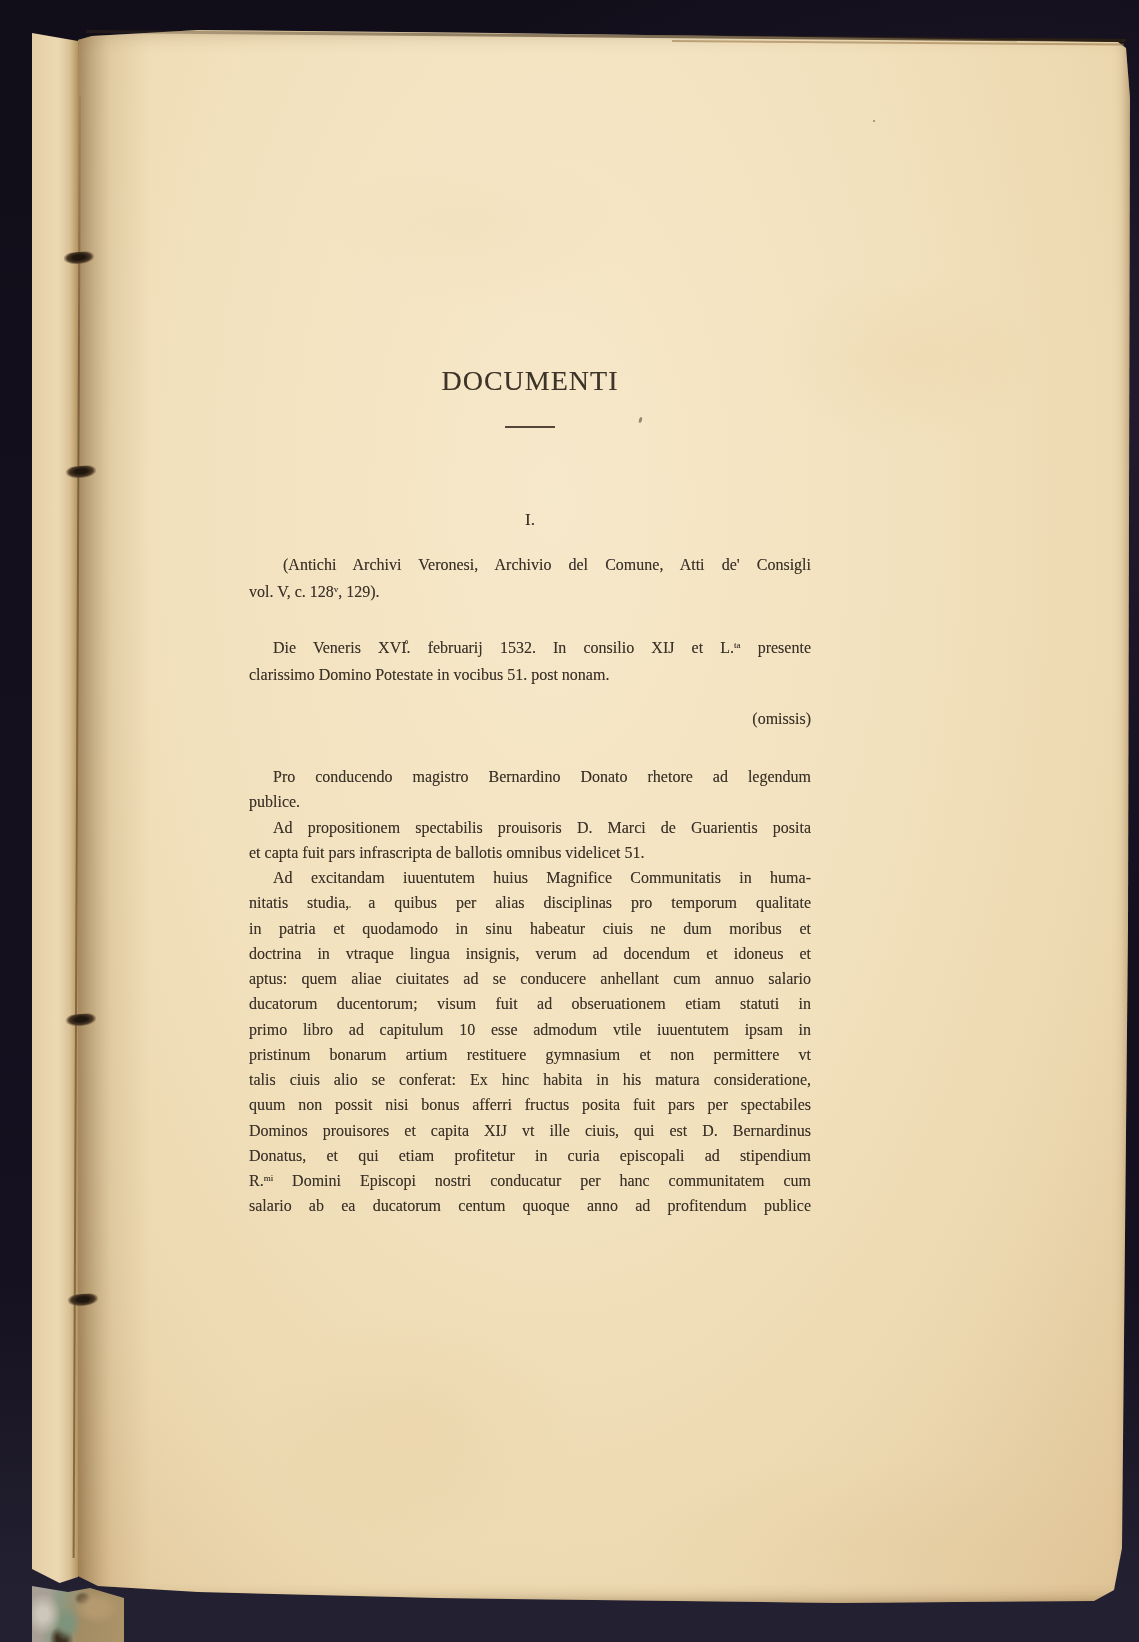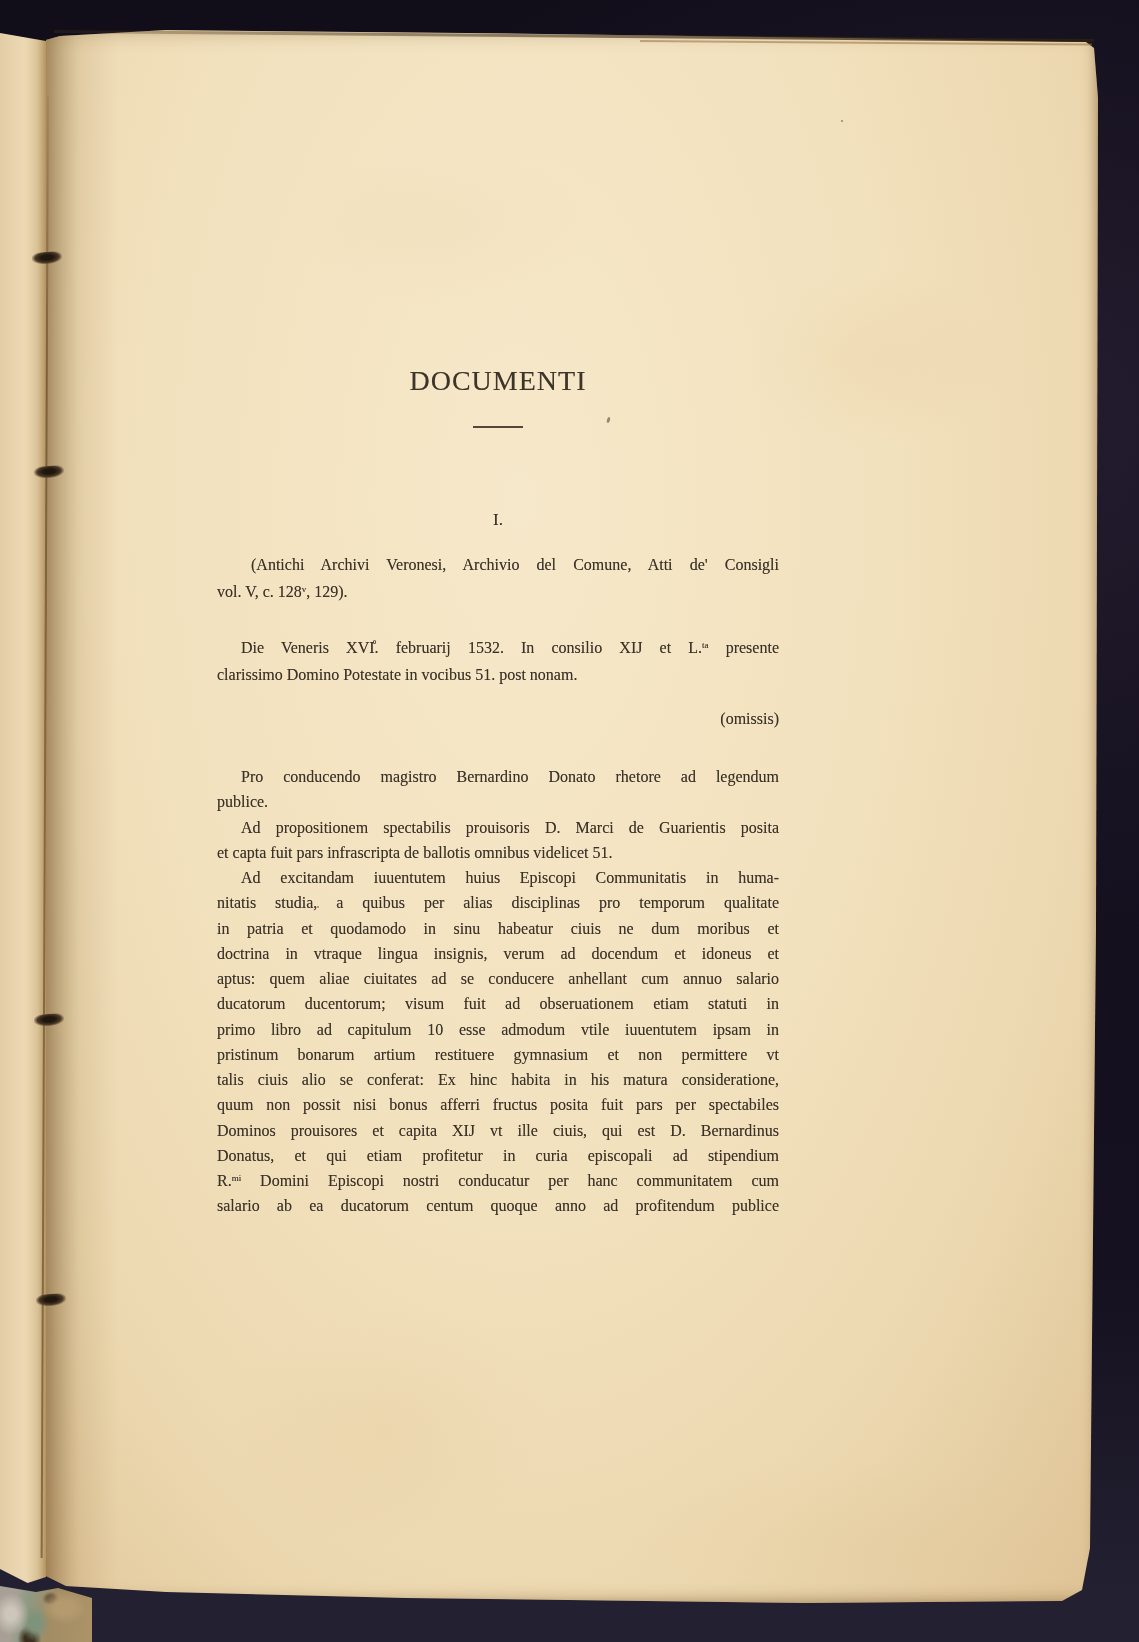--- a/index.html
+++ b/index.html
@@ -4,21 +4,21 @@
 <style>
   html,body{margin:0;padding:0;}
   body{
     width:1139px;height:1642px;position:relative;overflow:hidden;
     font-family:"Liberation Serif","DejaVu Serif",serif;
     background-color:#14101d;
     background-image:
       radial-gradient(1200px 900px at 88% 25%, #241d30 0%, rgba(36,29,48,0) 60%),
       linear-gradient(to bottom, #110d19 0%, #151120 78%, #232031 97%);
   }
-  .scene{position:absolute;inset:0;}
+  .scene{position:absolute;inset:0;margin-left:32px;}
 
   
   .facing-page{
     position:absolute;left:0;top:31px;width:46px;height:1558px;
     background:linear-gradient(to right,#e3cda6 0%,#ecd9b4 55%,#d9c196 82%,#b3945f 100%);
     clip-path:polygon(0 2px,100% 10px,100% 1546px,60% 1552px,0 1538px);
   }
 
   
   .page{
@@ -152,21 +152,21 @@
       <div class="date-paragraph">
           <div class="bl ind jst">Die Veneris XVI̊. februarij 1532. In consilio XIJ et L.<sup>ta</sup> presente</div>
           <div class="bl lst">clarissimo Domino Potestate in vocibus 51. post nonam.</div>
         </div>
       <div class="omissis">(omissis)</div>
       <div class="body-text">
           <div class="bl ind jst">Pro conducendo magistro Bernardino Donato rhetore ad legendum</div>
           <div class="bl lst">publice.</div>
           <div class="bl ind jst">Ad propositionem spectabilis prouisoris D. Marci de Guarientis posita</div>
           <div class="bl lst">et capta fuit pars infrascripta de ballotis omnibus videlicet 51.</div>
-          <div class="bl ind jst">Ad excitandam iuuentutem huius Episcopi Communitatis in huma-</div>
+          <div class="bl ind jst">Ad excitandam iuuentutem huius Magnifice Communitatis in huma-</div>
           <div class="bl jst">nitatis studia, a quibus per alias disciplinas pro temporum qualitate</div>
           <div class="bl jst">in patria et quodamodo in sinu habeatur ciuis ne dum moribus et</div>
           <div class="bl jst">doctrina in vtraque lingua insignis, verum ad docendum et idoneus et</div>
           <div class="bl jst">aptus: quem aliae ciuitates ad se conducere anhellant cum annuo salario</div>
           <div class="bl jst">ducatorum ducentorum; visum fuit ad obseruationem etiam statuti in</div>
           <div class="bl jst">primo libro ad capitulum 10 esse admodum vtile iuuentutem ipsam in</div>
           <div class="bl jst">pristinum bonarum artium restituere gymnasium et non permittere vt</div>
           <div class="bl jst">talis ciuis alio se conferat: Ex hinc habita in his matura consideratione,</div>
           <div class="bl jst">quum non possit nisi bonus afferri fructus posita fuit pars per spectabiles</div>
           <div class="bl jst">Dominos prouisores et capita XIJ vt ille ciuis, qui est D. Bernardinus</div>

